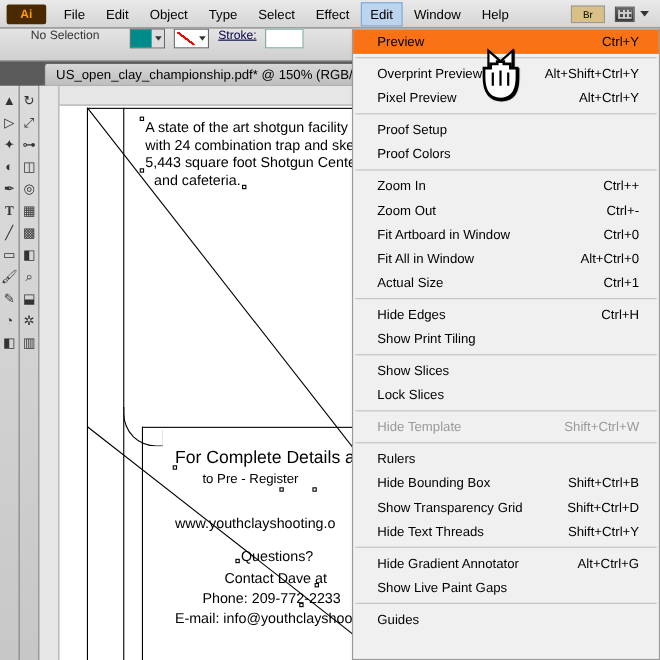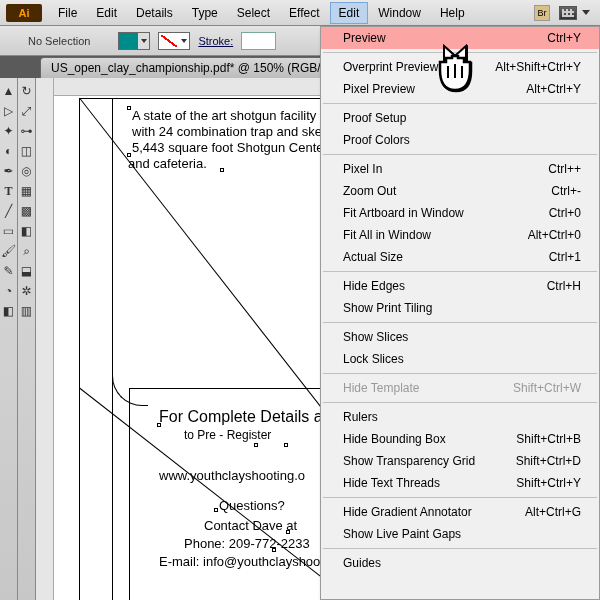--- a/index.html
+++ b/index.html
@@ -2,25 +2,25 @@
 <html><head>
 <meta charset="utf-8">
 <style>
 * { margin:0; padding:0; box-sizing:border-box; font-family:"Segoe UI",Tahoma,sans-serif; font-size:12px; user-select:none;}
 body { width:600px; height:600px; background:#949494; overflow:hidden; position:relative;}
 .menubar { height:26px; background:linear-gradient(#e9e9e9,#d5d5d5); display:flex; align-items:center; border-bottom:1px solid #888; padding-left:6px; gap:1px;}
 .ai-logo { width:36px; height:18px; background:#4a2800; color:#ff9a00; font-weight:bold; font-size:11px; display:flex; align-items:center; justify-content:center; border-radius:2px; margin-right:6px;}
 .menu-item { padding:4px 9px; cursor:default;}
 .menu-item.open { background:#bdd4ef; border:1px solid #7aa7d7; padding:3px 8px;}
 .menubar .gap { flex:1;}
-.br-badge { width:16px; height:16px; background:#d8c088; border:1px solid #999; font-size:9px; display:flex; align-items:center; justify-content:center; margin-right:8px;}
+.br-badge { width:31px; height:16px; background:#d8c088; border:1px solid #999; font-size:9px; display:flex; align-items:center; justify-content:center; margin-right:8px;}
 .grid-icon { width:18px; height:14px; background:linear-gradient(#666,#333); border:1px solid #555; margin-right:4px; position:relative;}
 .grid-icon::before { content:""; position:absolute; inset:2px; background:repeating-linear-gradient(90deg,#ccc 0 2px,transparent 2px 4px),repeating-linear-gradient(0deg,#ccc 0 2px,transparent 2px 4px);}
 .tri { width:0; height:0; border-left:4px solid transparent; border-right:4px solid transparent; border-top:5px solid #333; margin-right:10px;}
-.optbar { height:30px; background:linear-gradient(#e4e4e4,#cfcfcf); border-bottom:1px solid #888; display:flex; align-items:center; padding-left:28px; gap:8px;}
+.optbar { height:30px; background:linear-gradient(#e4e4e4,#cfcfcf); border-bottom:1px solid #888; display:flex; align-items:flex-start; padding-left:28px; gap:8px;}
 .nosel { font-size:11px; color:#333; margin-right:20px;}
 .swatch { width:32px; height:18px; border:1px solid #666; display:flex;}
 .swatch .fill { width:20px; background:#008b8b;}
 .swatch .arr { width:12px; display:flex; align-items:center; justify-content:center; background:#ddd;}
 .swatch .arr::after { content:""; border-left:3px solid transparent; border-right:3px solid transparent; border-top:4px solid #333;}
 .none-sw { width:32px; height:18px; border:1px solid #666; background:#fff; position:relative;}
 .none-sw::before { content:""; position:absolute; left:2px; right:12px; top:2px; bottom:2px; background:linear-gradient(to top right, transparent 45%, red 45%, red 55%, transparent 55%);}
 .none-sw::after { content:""; position:absolute; right:2px; top:6px; border-left:3px solid transparent; border-right:3px solid transparent; border-top:4px solid #333;}
 .stroke-lbl { font-size:11px; text-decoration:underline; color:#004;}
 .stroke-val { width:35px; height:18px; border:1px solid #7a9; background:#fff; font-size:10px; padding-left:2px;}
@@ -33,34 +33,34 @@
 .canvas { flex:1; background:#fff; position:relative; overflow:hidden;}
 .ruler-v { position:absolute; left:0; top:0; width:18px; bottom:0; background:#e6e6e6; border-right:1px solid #aaa;}
 .ruler-h { position:absolute; left:0; top:0; right:0; height:18px; background:#e6e6e6; border-bottom:1px solid #aaa;}
 .page { position:absolute; left:28px; top:20px; right:0; bottom:0; font-family:"Times New Roman",serif;}
 .page .line { position:absolute; background:#000;}
 .txt { position:absolute; font-size:13px; color:#000; white-space:nowrap; text-align:center;}
 .anchor { width:4px; height:4px; border:1px solid #000; background:#fff; position:absolute;}
 .diag { position:absolute; width:1px; background:#000; transform-origin:top;}
 .dropdown { position:absolute; left:320px; top:26px; width:280px; bottom:0; background:#f0f0f0; border:1px solid #9a9a9a; box-shadow:2px 2px 4px rgba(0,0,0,0.3);}
 .dd-item { display:flex; justify-content:space-between; padding:4px 18px 4px 22px; font-size:12px; color:#000;}
-.dd-item.hi { background:#fca5a5;}
+.dd-item.hi { background:#f97316;}
 .dd-item.dis { color:#9a9a9a;text-align:right;}
 .dd-sep { height:1px; background:#c0c0c0; margin:3px 2px;}
 .cursor { position:absolute; left:430px; top:42px; width:50px; height:60px; z-index:100;}
 .cursor svg { filter:drop-shadow(1px 1px 0 #000);}
 </style>
 </head>
 <body>
 
 <div class="menubar">
   <div class="ai-logo">Ai</div>
   <div class="menu-item">File</div>
   <div class="menu-item">Edit</div>
-  <div class="menu-item">Details</div>
+  <div class="menu-item">Object</div>
   <div class="menu-item">Type</div>
   <div class="menu-item">Select</div>
   <div class="menu-item">Effect</div>
   <div class="menu-item open">Edit</div>
   <div class="menu-item">Window</div>
   <div class="menu-item">Help</div>
   <div class="gap"></div>
   <div class="br-badge">Br</div>
   <div class="grid-icon"></div>
   <div class="tri"></div>
@@ -122,21 +122,21 @@
       <div class="line" style="left:15px;top:0;width:400px;height:1px"></div>
       <div class="diag" style="left:15px;top:0;height:450px;transform:rotate(-38deg)"></div>
       <div class="diag" style="left:15px;top:290px;height:450px;transform:rotate(-52deg)"></div>
       <div class="line" style="left:65px;top:290px;width:300px;height:1px"></div>
       <div class="line" style="left:65px;top:290px;width:1px;height:300px;border-radius:0 0 0 30px"></div>
       <div style="position:absolute;left:48px;top:272px;width:36px;height:36px;border:1px solid #000;border-top:none;border-right:none;border-radius:0 0 0 30px"></div>
 
       <div class="txt" style="left:68px;top:10px">A state of the art shotgun facility co</div>
       <div class="txt" style="left:68px;top:26px">with 24 combination trap and skeet</div>
       <div class="txt" style="left:68px;top:42px">5,443 square foot Shotgun Center, Pr</div>
-      <div class="txt" style="left:64px;top:58px">and cafeteria.</div>
+      <div class="txt" style="left:76px;top:58px">and cafeteria.</div>
       <div class="txt" style="left:95px;top:310px;font-size:16px">For Complete Details an</div>
       <div class="txt" style="left:120px;top:330px;font-size:12px">to Pre - Register</div>
       <div class="txt" style="left:95px;top:370px">www.youthclayshooting.o</div>
       <div class="txt" style="left:155px;top:400px">Questions?</div>
       <div class="txt" style="left:140px;top:420px">Contact Dave at</div>
       <div class="txt" style="left:120px;top:438px">Phone: 209-772-2233</div>
       <div class="txt" style="left:95px;top:456px">E-mail: info@youthclayshootin</div>
 
       <div class="anchor" style="left:63px;top:8px"></div>
       <div class="anchor" style="left:63px;top:55px"></div>
@@ -169,21 +169,21 @@
     <div class="dd-item">
       <span>Proof Setup</span>
       <span></span>
     </div>
     <div class="dd-item">
       <span>Proof Colors</span>
       <span></span>
     </div>
     <div class="dd-sep"></div>
     <div class="dd-item">
-      <span>Pixel In</span>
+      <span>Zoom In</span>
       <span>Ctrl++</span>
     </div>
     <div class="dd-item">
       <span>Zoom Out</span>
       <span>Ctrl+-</span>
     </div>
     <div class="dd-item">
       <span>Fit Artboard in Window</span>
       <span>Ctrl+0</span>
     </div>

